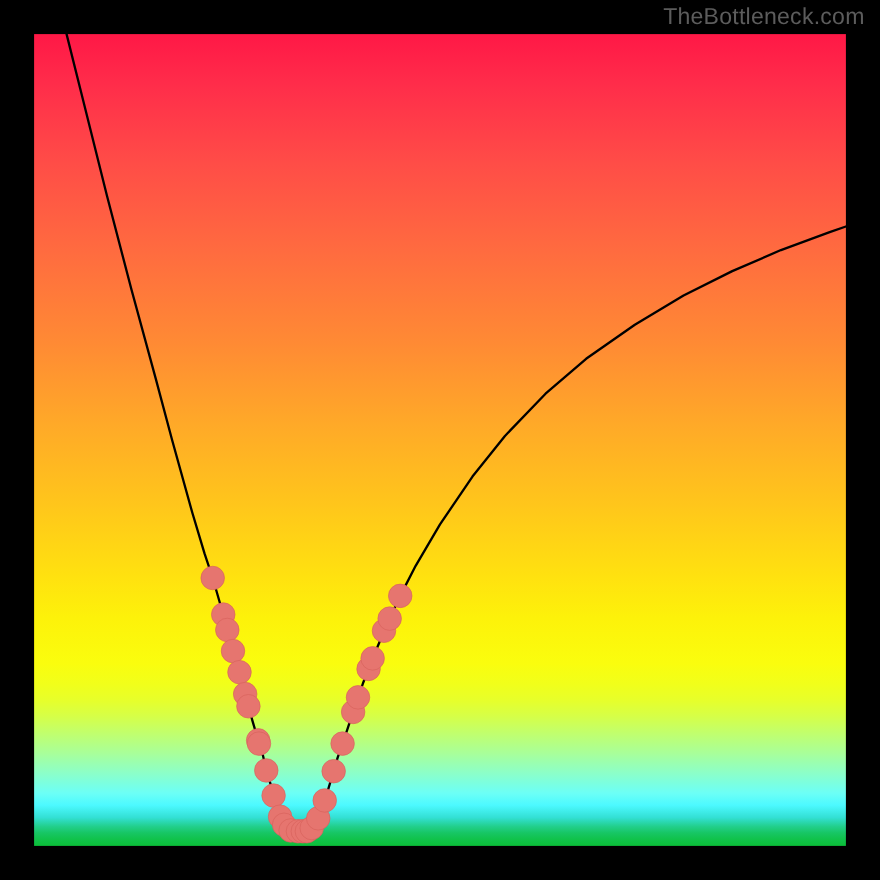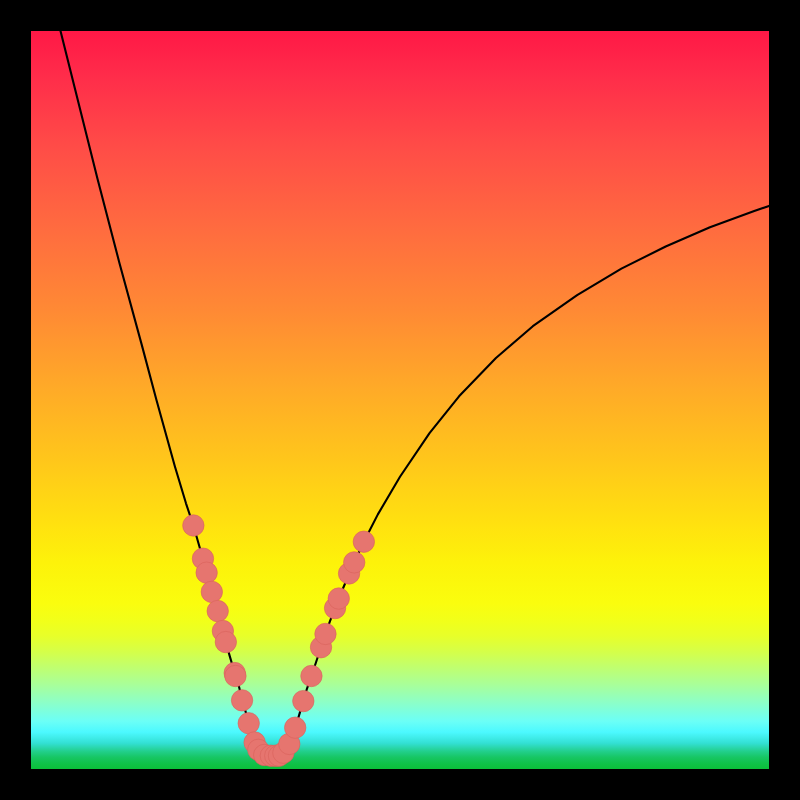--- a/index.html
+++ b/index.html
@@ -66,20 +66,21 @@
     font-size: 21px;
     font-weight: 400;
     letter-spacing: 0.2px;
     font-family: Arial, Helvetica, sans-serif;
   }
 </style>
 </head>
 <body>
 
 <div class="outer">
+  <div class="watermark">TheBottleneck.com</div>
   <div class="plot">
     <svg class="svg-layer" viewBox="0 0 738 738" preserveAspectRatio="none">
       <path id="curve-path" fill="none" stroke="#000000" stroke-width="2.1" stroke-linejoin="round" stroke-linecap="round" d="M29.52 0.00 L44.28 59.04 L66.42 147.60 L88.56 232.47 L110.70 313.65 L125.46 369.00 L143.91 435.42 L154.98 472.32 L162.36 494.46 L171.95 527.67 L175.64 541.69 L177.12 549.07 L180.81 560.88 L183.76 572.69 L186.71 580.07 L190.40 594.09 L191.88 599.99 L194.83 611.06 L198.52 624.35 L202.21 636.89 L203.69 642.06 L204.43 645.01 L208.12 656.08 L211.07 669.37 L214.76 681.17 L217.71 692.24 L219.19 697.41 L223.61 711.43 L225.09 714.38 L227.30 718.81 L230.99 723.24 L233.21 723.98 L236.16 724.72 L239.85 724.72 L244.28 724.72 L247.97 724.72 L250.18 723.24 L252.40 721.76 L255.35 718.81 L258.30 712.91 L261.99 704.05 L264.20 696.67 L267.89 684.86 L272.32 670.10 L276.01 657.56 L280.44 645.01 L285.61 629.51 L290.03 616.23 L294.46 602.95 L298.89 590.40 L304.06 577.12 L307.75 567.52 L313.65 553.50 L318.08 542.43 L323.24 531.36 L332.84 510.70 L346.86 483.39 L369.00 445.75 L398.52 402.21 L428.04 365.31 L464.94 326.93 L501.84 295.20 L546.12 264.20 L590.40 237.64 L634.68 215.50 L678.96 196.31 L723.24 180.07 L738.00 174.91"></path>
       <g id="marker-group">
           <circle cx="162.36" cy="494.46" r="10.70" fill="#e6756f" stroke="#d8615b" stroke-width="0.6"></circle>
           <circle cx="171.95" cy="527.67" r="10.70" fill="#e6756f" stroke="#d8615b" stroke-width="0.6"></circle>
           <circle cx="175.64" cy="541.69" r="10.70" fill="#e6756f" stroke="#d8615b" stroke-width="0.6"></circle>
           <circle cx="180.81" cy="560.88" r="10.70" fill="#e6756f" stroke="#d8615b" stroke-width="0.6"></circle>
           <circle cx="186.71" cy="580.07" r="10.70" fill="#e6756f" stroke="#d8615b" stroke-width="0.6"></circle>
           <circle cx="191.88" cy="599.99" r="10.70" fill="#e6756f" stroke="#d8615b" stroke-width="0.6"></circle>

